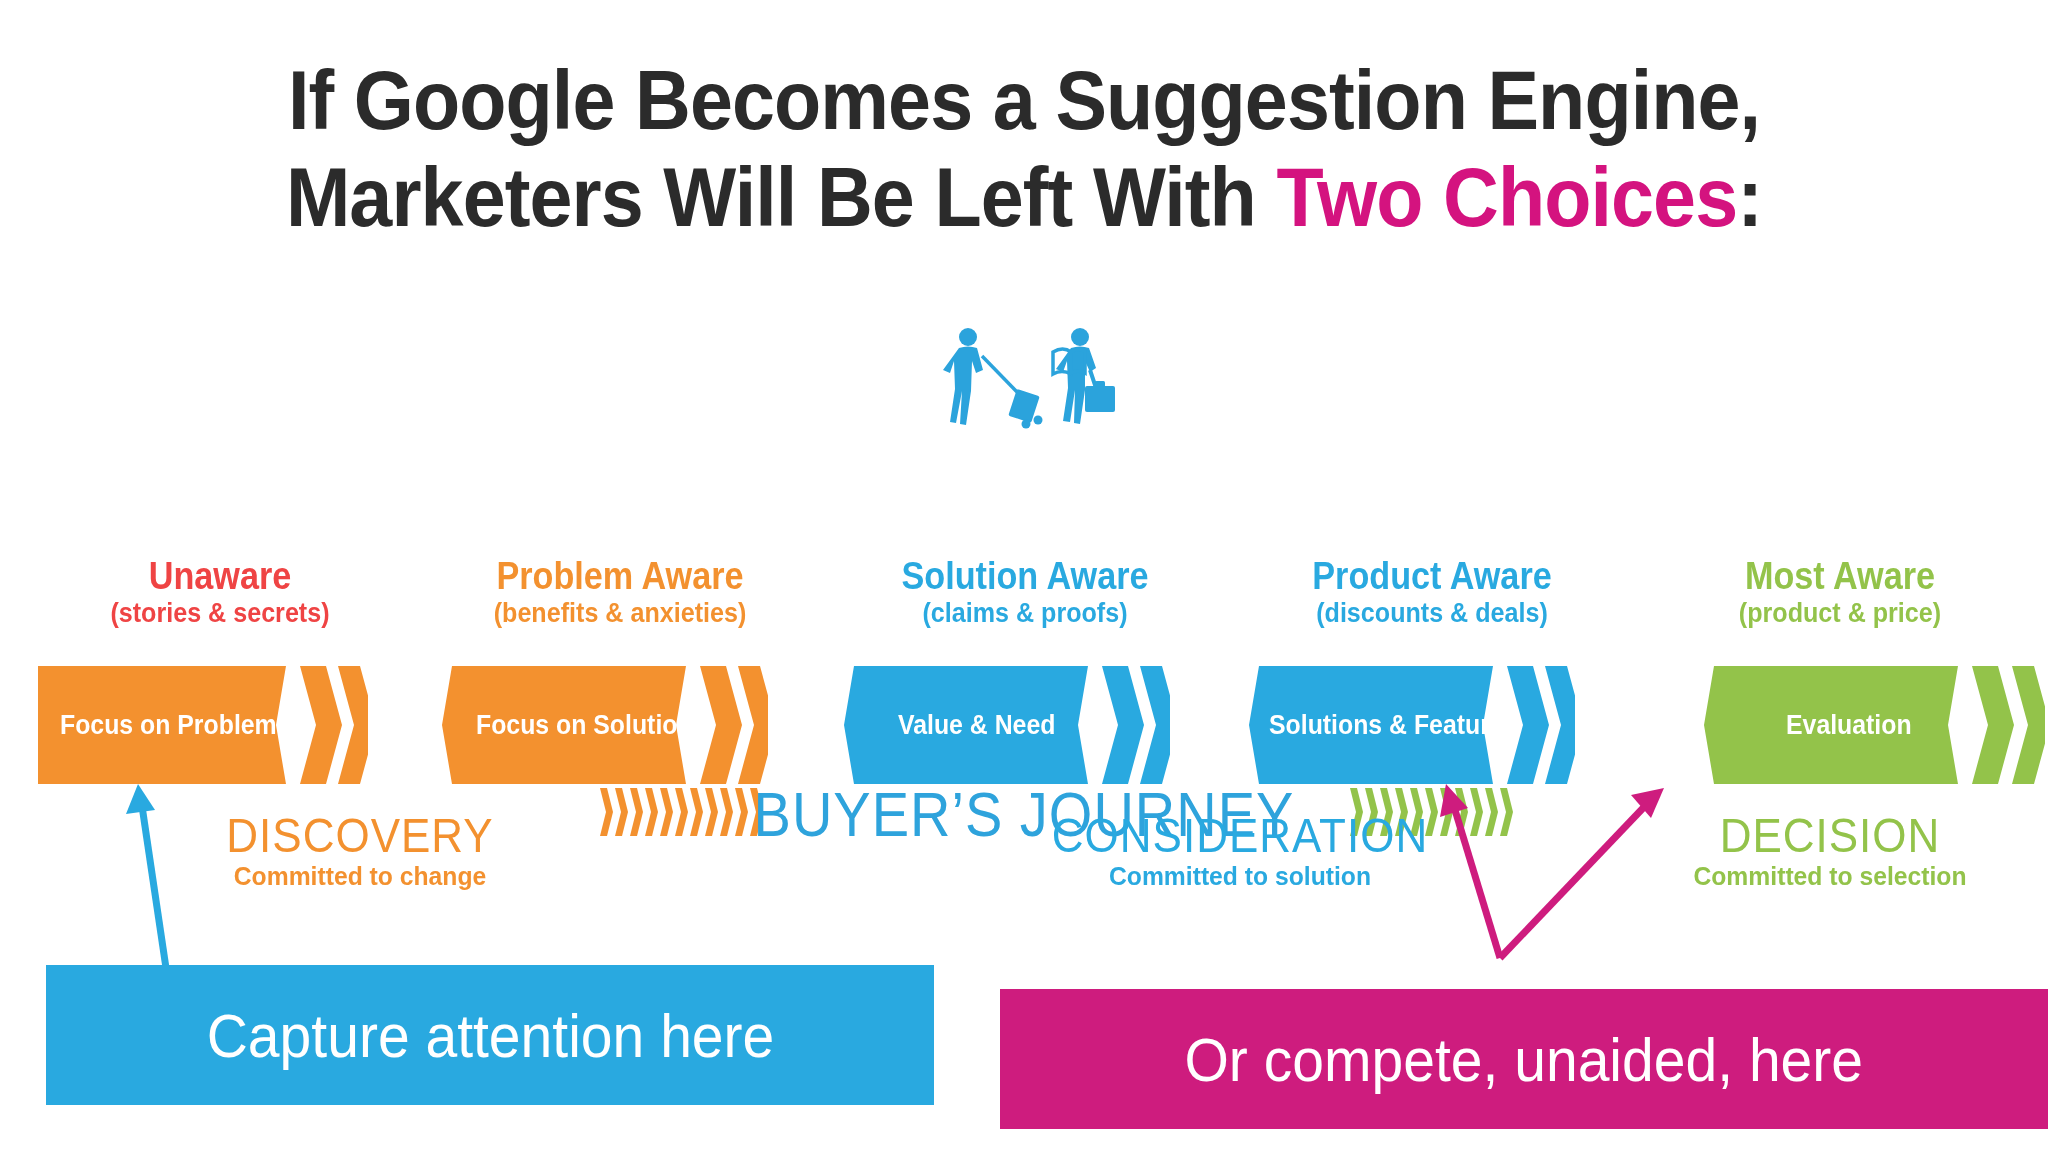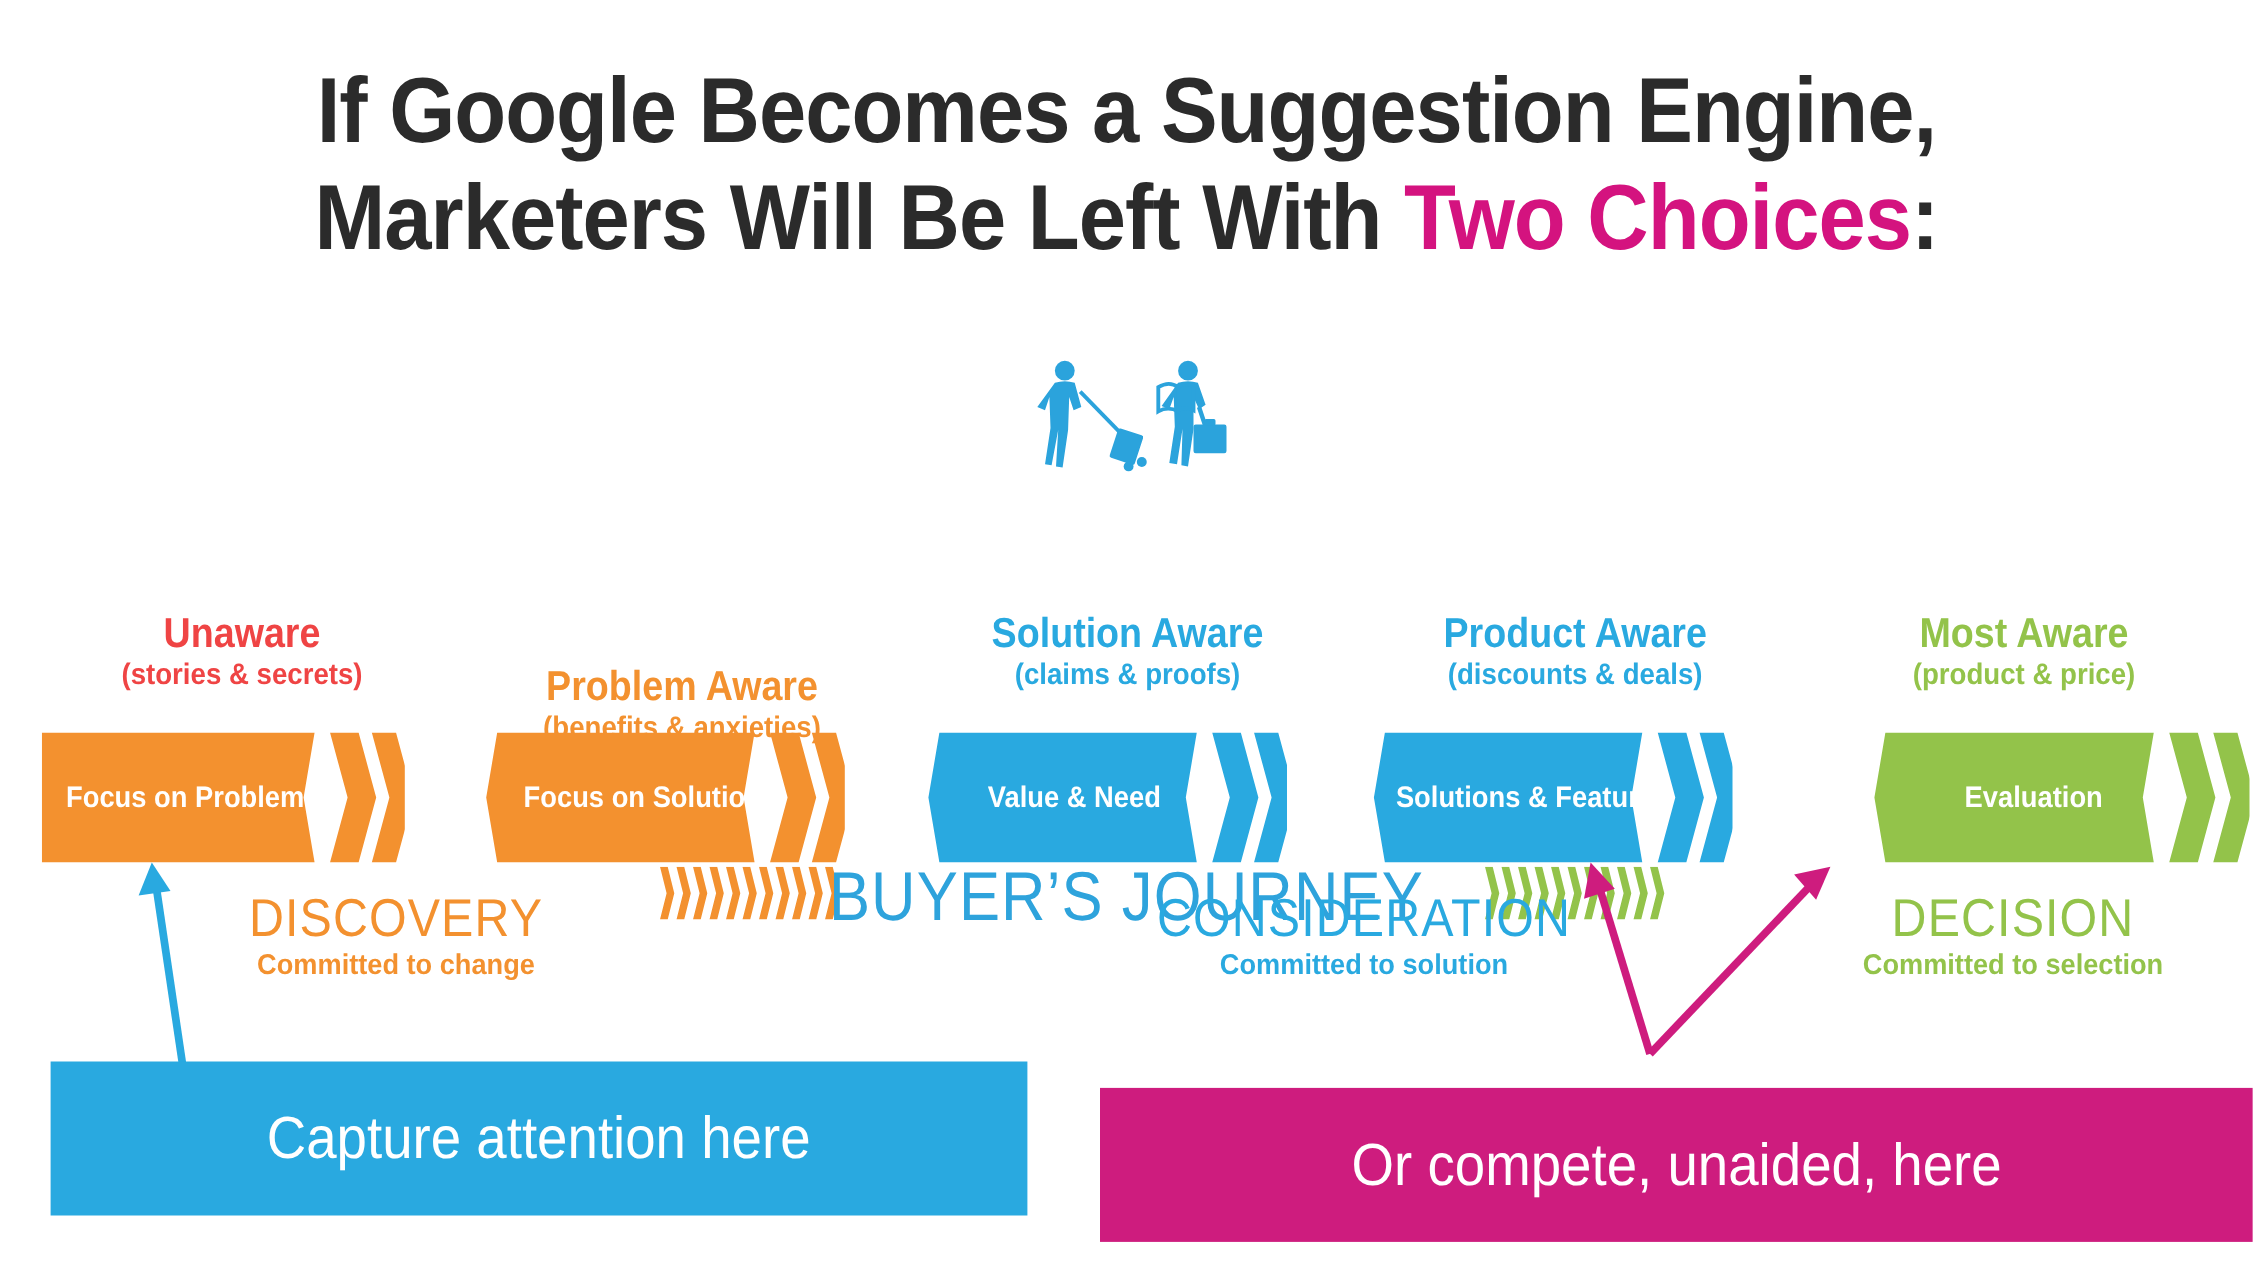--- a/index.html
+++ b/index.html
@@ -75,21 +75,21 @@
   }
   .phase .p-small{
     display:block;font-size:26px;line-height:36px;font-weight:bold;
     transform:scaleX(0.95);
   }
 
   
   .callout{
     position:absolute;display:flex;align-items:center;justify-content:center;
     color:#ffffff;font-family:"Liberation Sans", sans-serif;
-    font-weight:400;font-size:54px;white-space:nowrap;
+    font-weight:400;font-size:62px;white-space:nowrap;
     transform-origin:center center;
   }
   .callout span{transform:scaleX(0.92);display:inline-block;}
   #callout-blue{left:46px;top:965px;width:888px;height:140px;background:#29A9E0;}
   #callout-pink{left:1000px;top:965px;width:1048px;height:140px;background:#CE1C7E;margin-top:24px;}
 
   
   #anno{position:absolute;left:0;top:0;width:2048px;height:1152px;pointer-events:none;}
 </style>
 </head>
@@ -165,21 +165,21 @@
     <div class="bj-text">BUYER’S JOURNEY</div>
   </div>
 
   <div class="stage-labels">
 
     <div class="stage-label" style="left:20px;width:400px;color:#ef4444;">
       <span class="big">Unaware</span>
       <span class="small">(stories &amp; secrets)</span>
     </div>
 
-    <div class="stage-label" style="left:420px;width:400px;color:#F3912F;margin-top:48px;">
+    <div class="stage-label" style="left:420px;width:400px;color:#F3912F;">
       <span class="big">Problem Aware</span>
       <span class="small">(benefits &amp; anxieties)</span>
     </div>
 
     <div class="stage-label" style="left:825px;width:400px;color:#29A9E0;">
       <span class="big">Solution Aware</span>
       <span class="small">(claims &amp; proofs)</span>
     </div>
 
     <div class="stage-label" style="left:1232px;width:400px;color:#29A9E0;">

